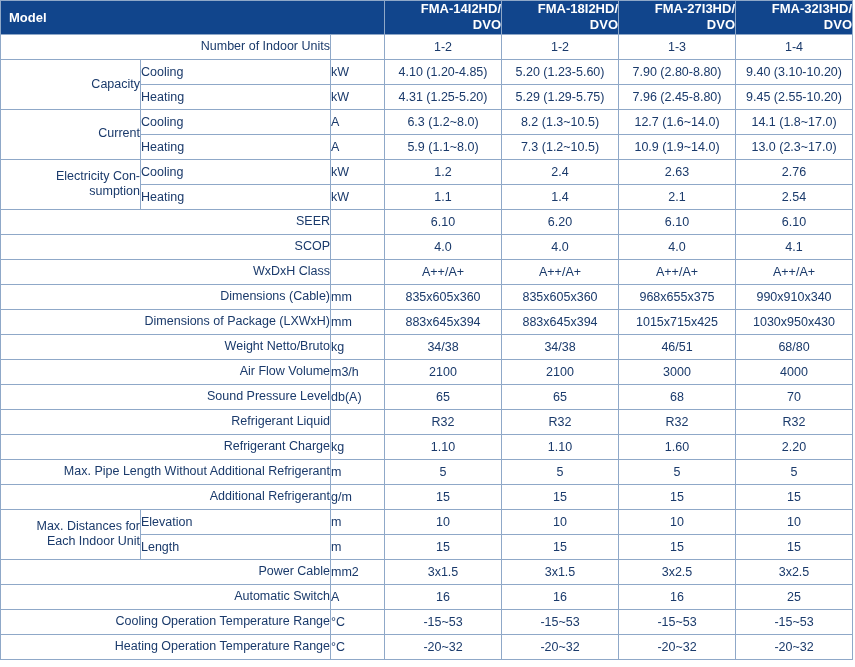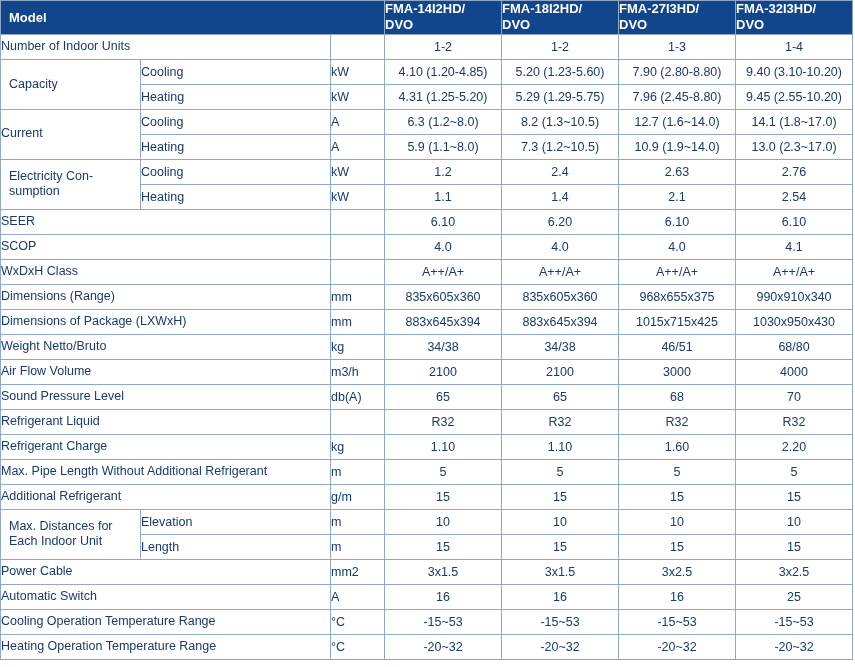--- a/index.html
+++ b/index.html
@@ -32,26 +32,26 @@
     font-weight: bold;
     font-size: 13px;
     border: 1px solid #11458c;
     height: 42px;
   }
   .hdr-model {
     text-align: left;
     padding-left: 8px !important;
   }
   .hdr-col {
-    text-align: left;
+    text-align: right;
     line-height: 1.25;
     padding: 0 2px;
   }
   .lbl {
-    text-align: left;
+    text-align: right;
     padding-left: 8px;
     line-height: 1.25;
   }
   .sub {
     text-align: left;
     padding-left: 8px;
   }
   .unit {
   }
   .val {
@@ -181,21 +181,21 @@
       </tr>
       <tr>
         <td class="lbl" colspan="2">WxDxH Class</td>
         <td class="unit"></td>
         <td class="val nowrap">A++/A+</td>
         <td class="val nowrap">A++/A+</td>
         <td class="val nowrap">A++/A+</td>
         <td class="val nowrap">A++/A+</td>
       </tr>
       <tr>
-        <td class="lbl" colspan="2">Dimensions (Range)</td>
+        <td class="lbl" colspan="2">Dimensions (Cable)</td>
         <td class="unit">mm</td>
         <td class="val nowrap">835x605x360</td>
         <td class="val nowrap">835x605x360</td>
         <td class="val nowrap">968x655x375</td>
         <td class="val nowrap">990x910x340</td>
       </tr>
       <tr>
         <td class="lbl" colspan="2">Dimensions of Package (LXWxH)</td>
         <td class="unit">mm</td>
         <td class="val nowrap">883x645x394</td>

